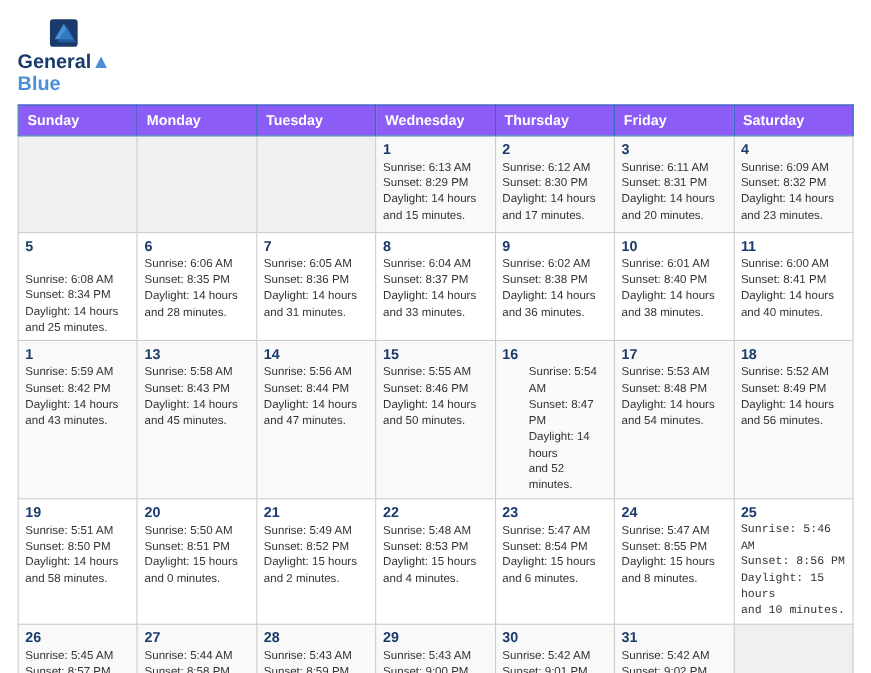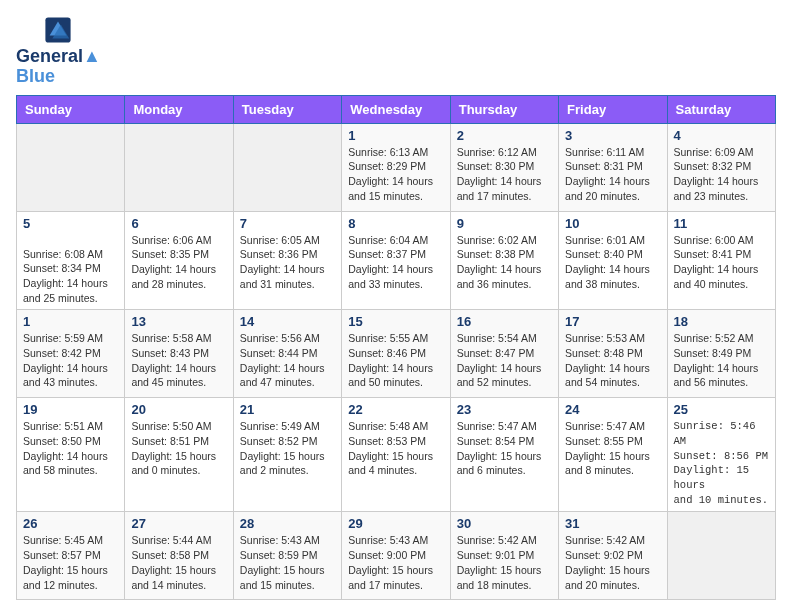--- a/index.html
+++ b/index.html
@@ -232,21 +232,21 @@
         </td>
         <td>
           <span class="day-number">15</span>
           <div class="day-info" style="white-space: pre-line;">Sunrise: 5:55 AM
 Sunset: 8:46 PM
 Daylight: 14 hours
 and 50 minutes.</div>
         </td>
         <td>
           <span class="day-number">16</span>
-          <div class="day-info" style="white-space: pre-line;">Sunrise: 5:54 AM
+          <div class="day-info" style="white-space: pre-line; margin-left: 24px;">Sunrise: 5:54 AM
 Sunset: 8:47 PM
 Daylight: 14 hours
 and 52 minutes.</div>
         </td>
         <td>
           <span class="day-number">17</span>
           <div class="day-info" style="white-space: pre-line;">Sunrise: 5:53 AM
 Sunset: 8:48 PM
 Daylight: 14 hours
 and 54 minutes.</div>

